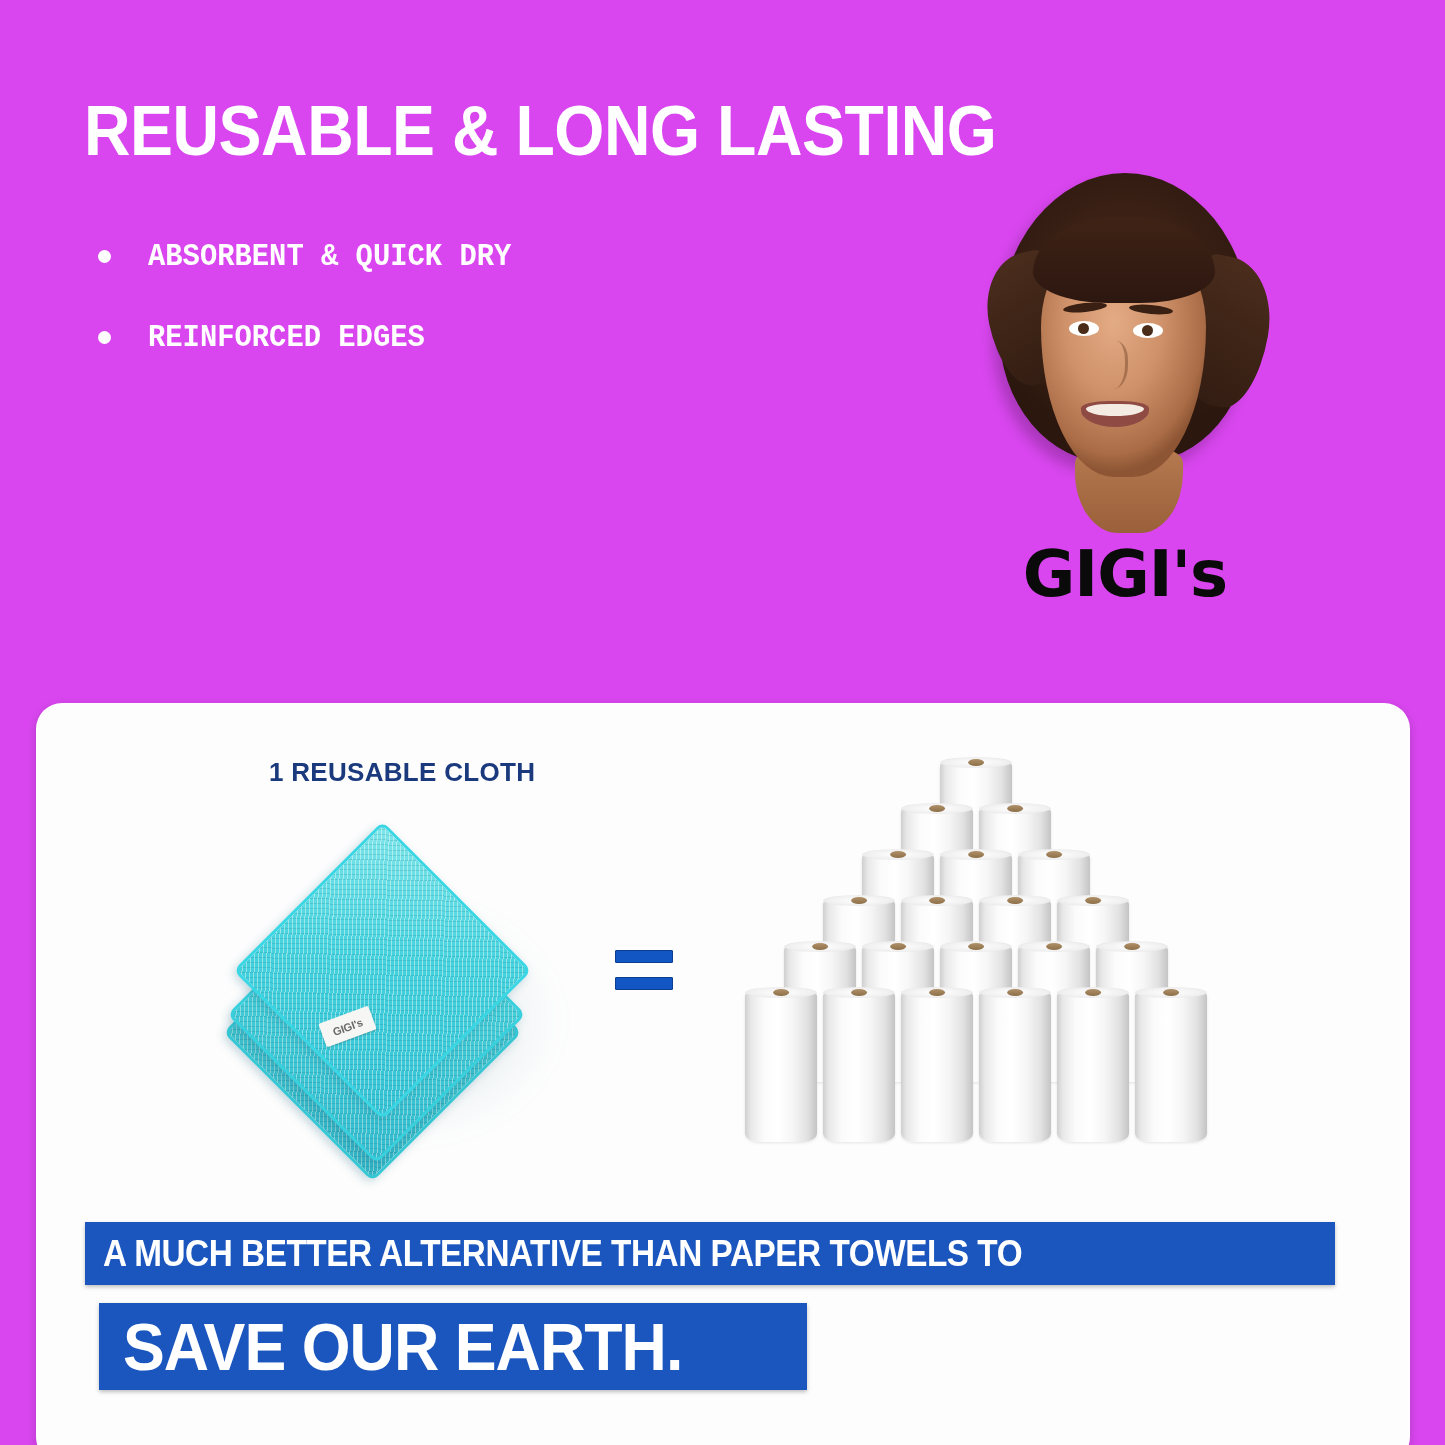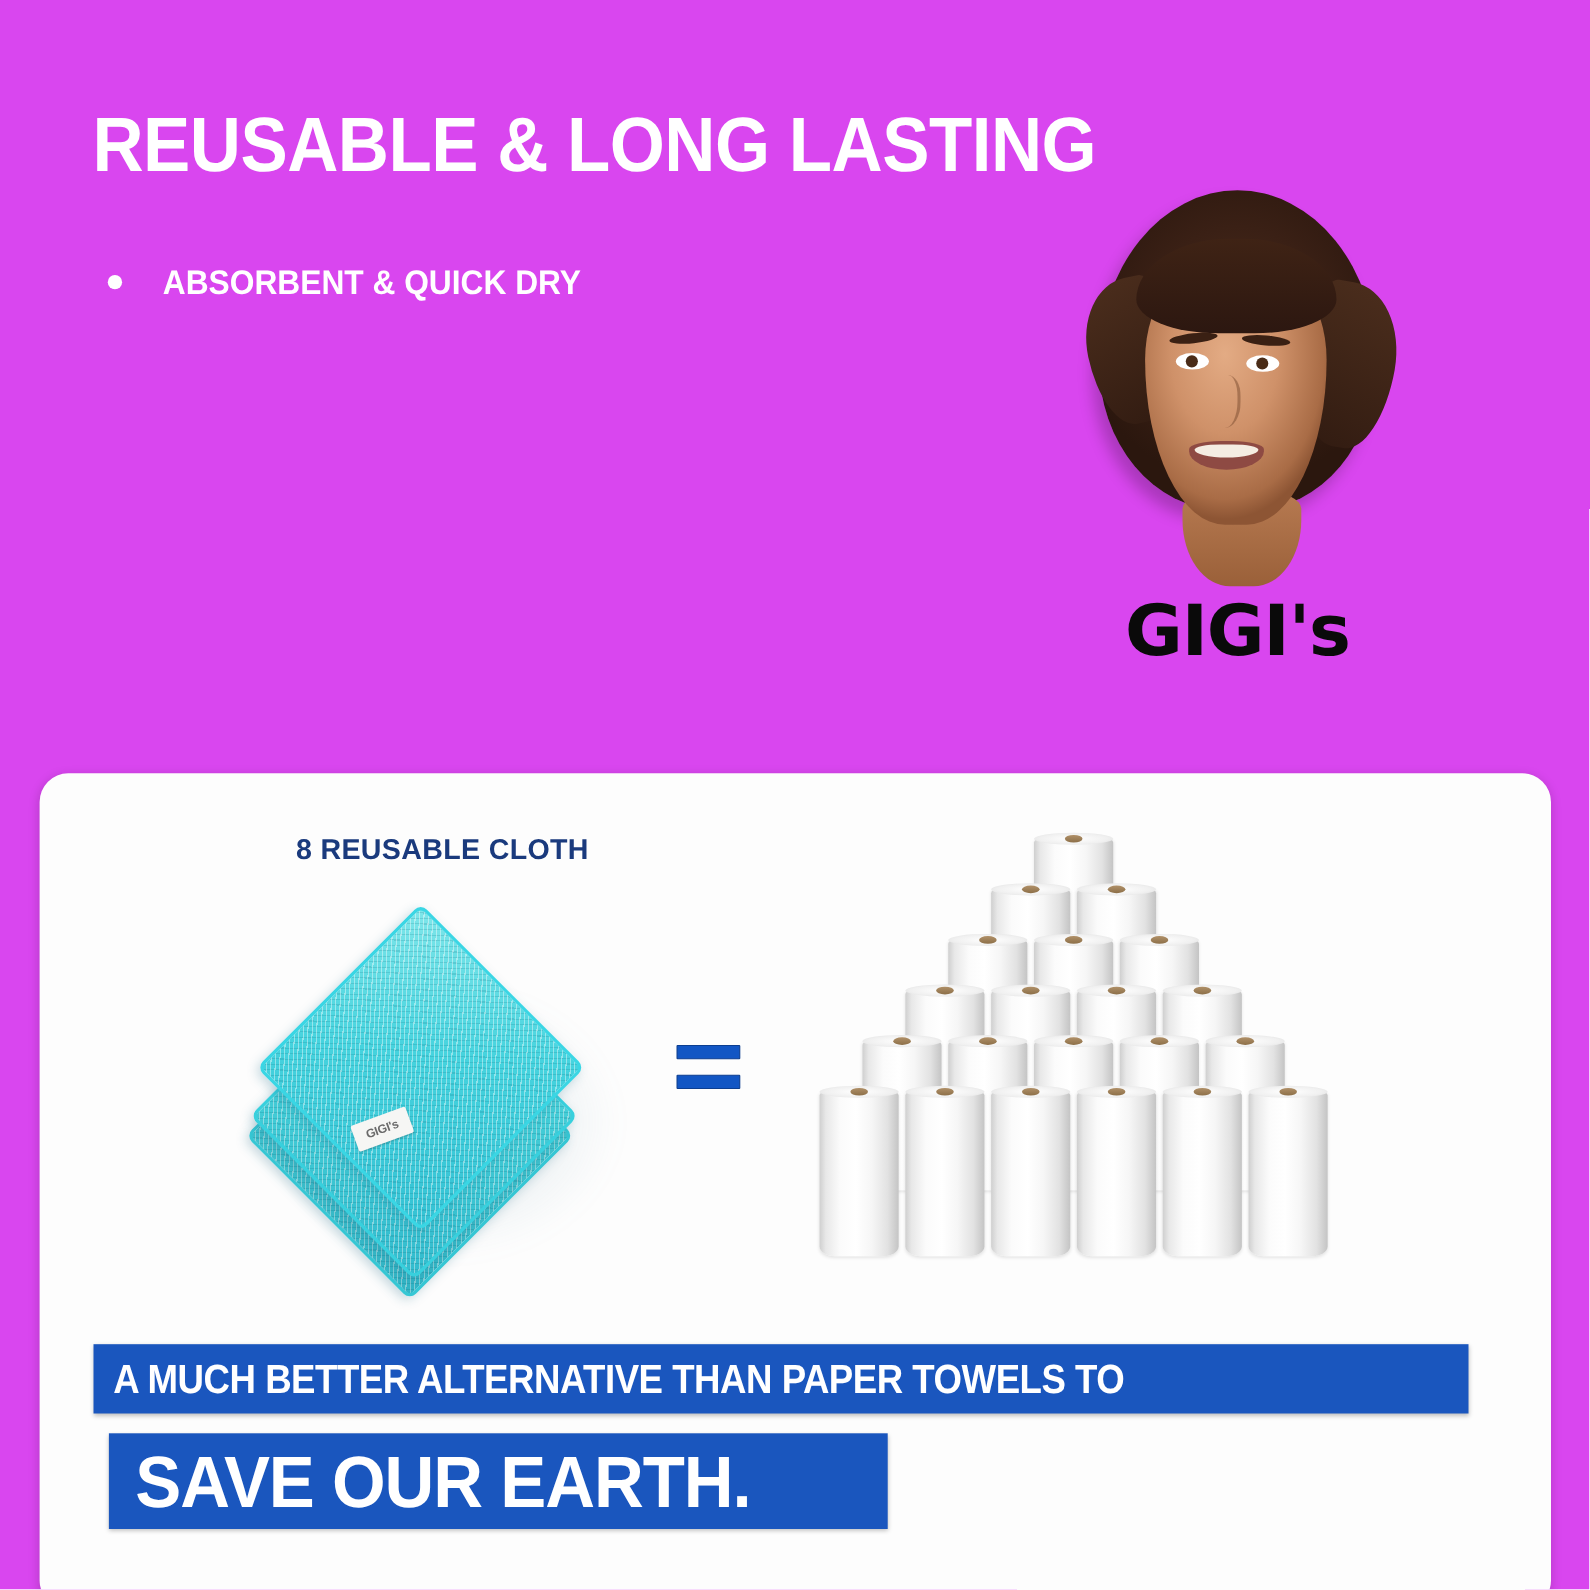--- a/index.html
+++ b/index.html
@@ -30,20 +30,21 @@
     transform-origin: left top;
     white-space: nowrap;
   }
 
   
   .bullets {
     position: absolute;
     left: 98px;
     top: 216px;
     width: 800px;
+    font-family: Liberation Mono, monospace;
   }
   .bullet-row {
     display: flex;
     align-items: center;
     height: 81px;
   }
   .bullet-dot {
     width: 13px;
     height: 13px;
     border-radius: 50%;
@@ -387,20 +388,24 @@
 <body>
 
 <div class="canvas">
 
   <div class="headline">REUSABLE &amp; LONG LASTING</div>
 
   <div class="bullets">
     <div class="bullet-row">
       <span class="bullet-dot"></span>
       <span class="bullet-label">ABSORBENT &amp; QUICK DRY</span>
+    </div>
+    <div class="bullet-row">
+      <span class="bullet-dot"></span>
+      <span class="bullet-label">REINFORCED EDGES</span>
     </div>
   </div>
 
   <div class="brand">
     <div class="portrait">
       <div class="hair-back"></div>
       <div class="hair-tuft-l"></div>
       <div class="hair-tuft-r"></div>
       <div class="neck"></div>
       <div class="face"></div>
@@ -412,21 +417,21 @@
       <div class="nose"></div>
       <div class="mouth">
         <div class="teeth"></div>
       </div>
     </div>
     <div class="wordmark">GIGI's</div>
   </div>
 
   <div class="card"></div>
 
-  <div class="cloth-caption">8 REUSABLE CLOTH</div>
+  <div class="cloth-caption">1 REUSABLE CLOTH</div>
 
   <div class="cloth-wrap">
     <div class="cloth-shadow"></div>
     <div class="cloth-layer back"></div>
     <div class="cloth-layer mid"></div>
     <div class="cloth-layer front"></div>
     <div class="cloth-tag">GIGI's</div>
   </div>
 
   <div class="equals">

